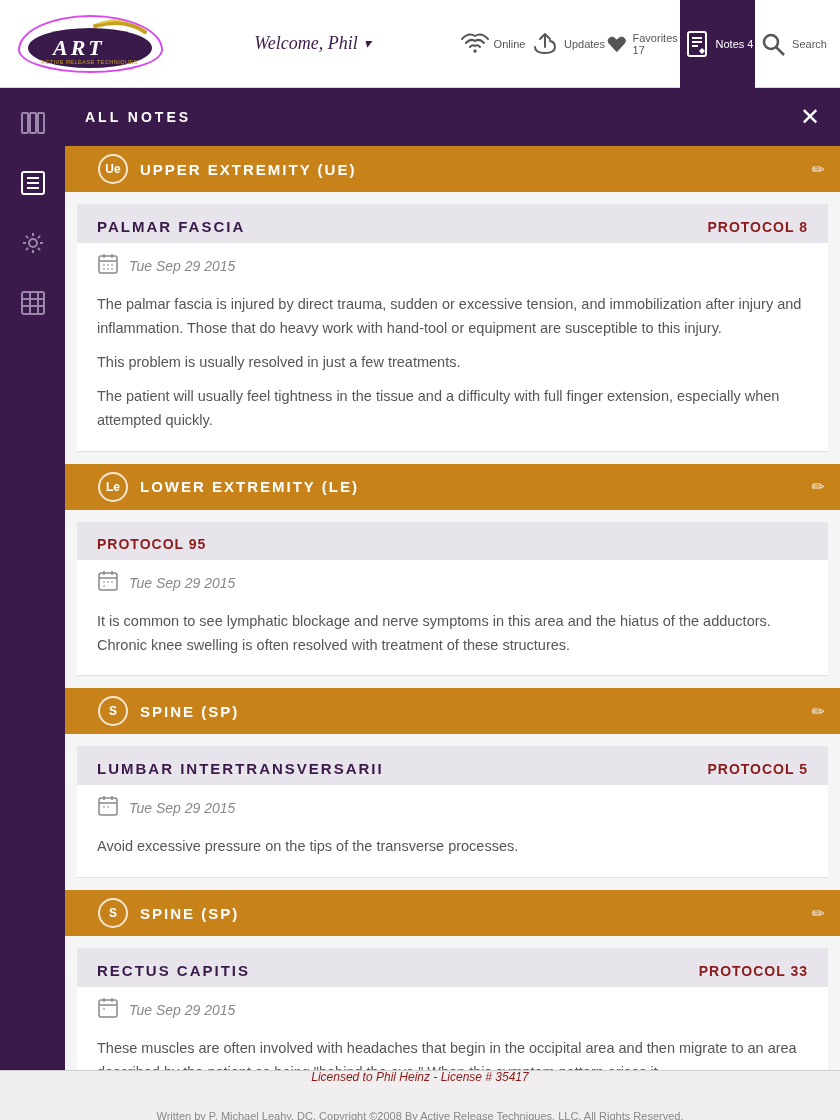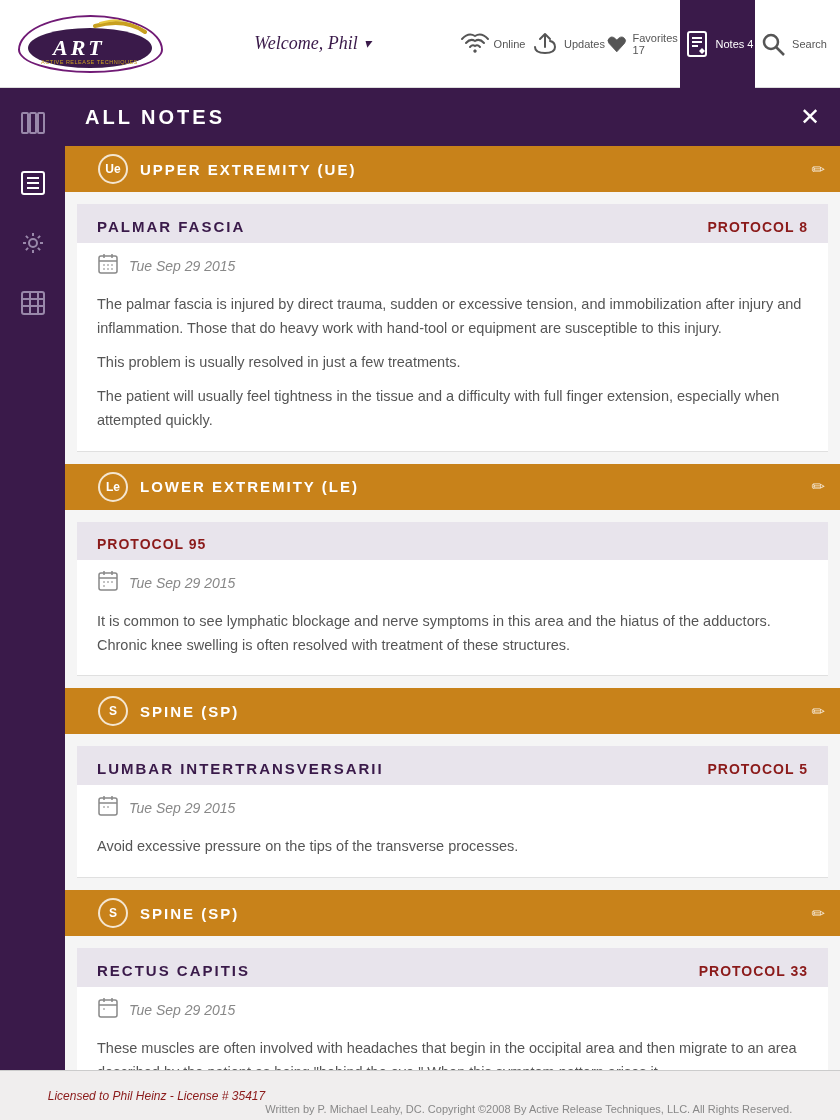--- a/index.html
+++ b/index.html
@@ -115,21 +115,21 @@
     .all-notes-header {
       background: #3a1a4a;
       display: flex;
       align-items: center;
       justify-content: space-between;
       padding: 0 20px;
       height: 58px;
     }
     .all-notes-title {
       color: #fff;
-      font-size: 20px;
+      font-size: 14px;
       font-weight: bold;
       letter-spacing: 3px;
       font-family: Arial, sans-serif;
       text-transform: uppercase;
     }
     .close-btn {
       color: #fff;
       font-size: 24px;
       cursor: pointer;
     }
@@ -234,21 +234,21 @@
 
     
     .footer {
       position: absolute;
       bottom: 0;
       left: 0;
       width: 840px;
       height: 50px;
       background: #f0eeee;
       display: flex;
-      flex-direction: row;
+      flex-direction: column;
       align-items: center;
       justify-content: center;
       border-top: 1px solid #ccc;
     }
     .footer-line1 {
       font-size: 12px;
       color: #8b1a1a;
       font-style: italic;
       font-family: Arial, sans-serif;
     }
@@ -266,21 +266,21 @@
     .art-logo-bg {
       background: #fff;
       border-radius: 50% 50% 50% 50% / 60% 60% 40% 40%;
       width: 145px;
       height: 58px;
       display: flex;
       align-items: center;
       justify-content: center;
       position: relative;
       overflow: hidden;
-      border: 2px solid #701a75;
+      border: 2px solid #d946ef;
     }
 
     .chevron-down {
       font-size: 14px;
       color: #3a1a4a;
     }
   </style>
 </head>
 <body>
 

